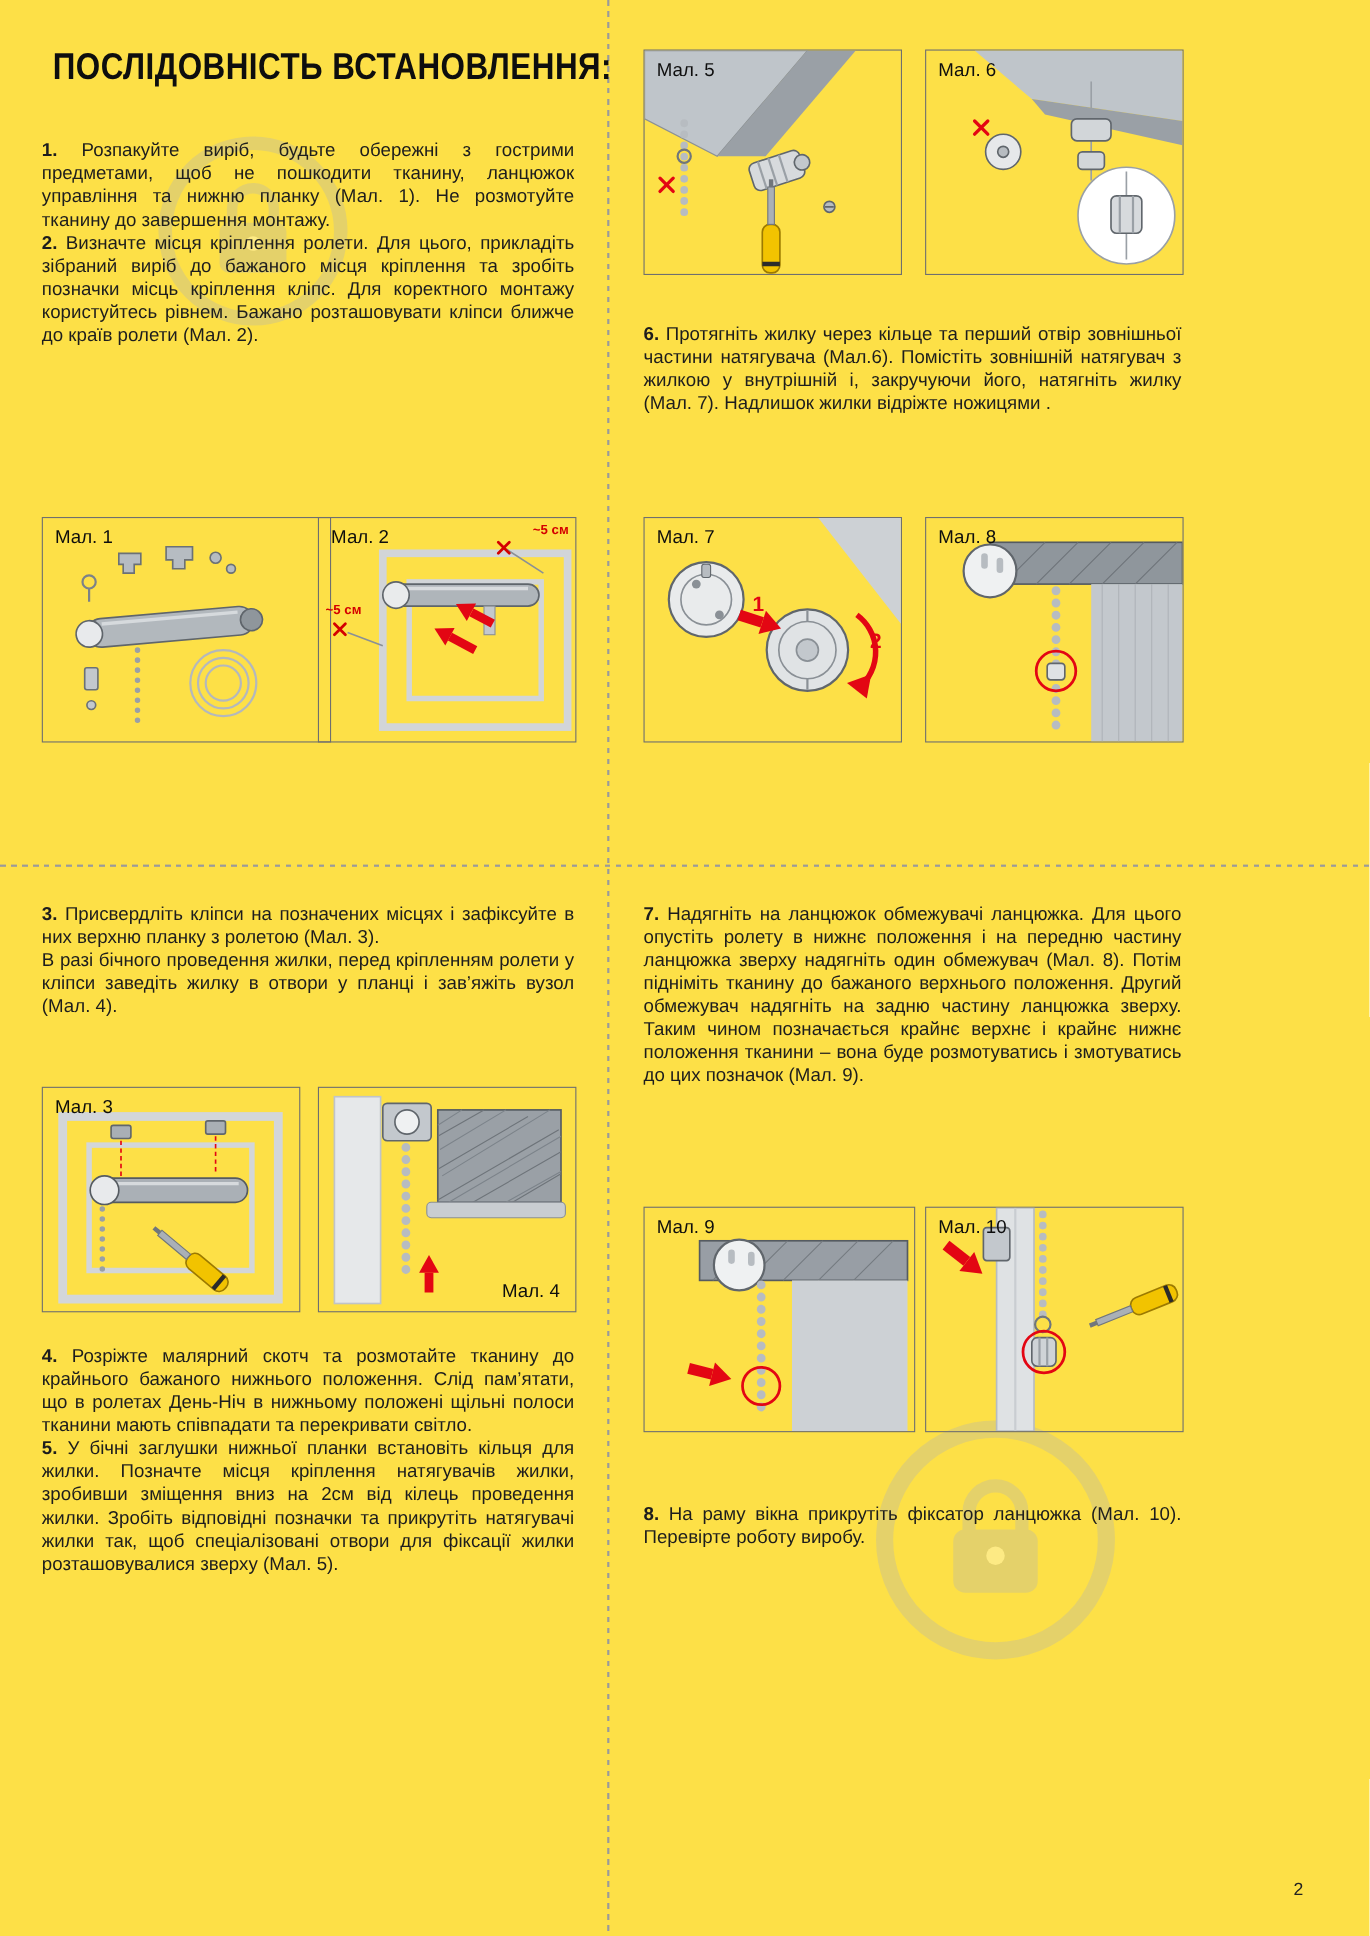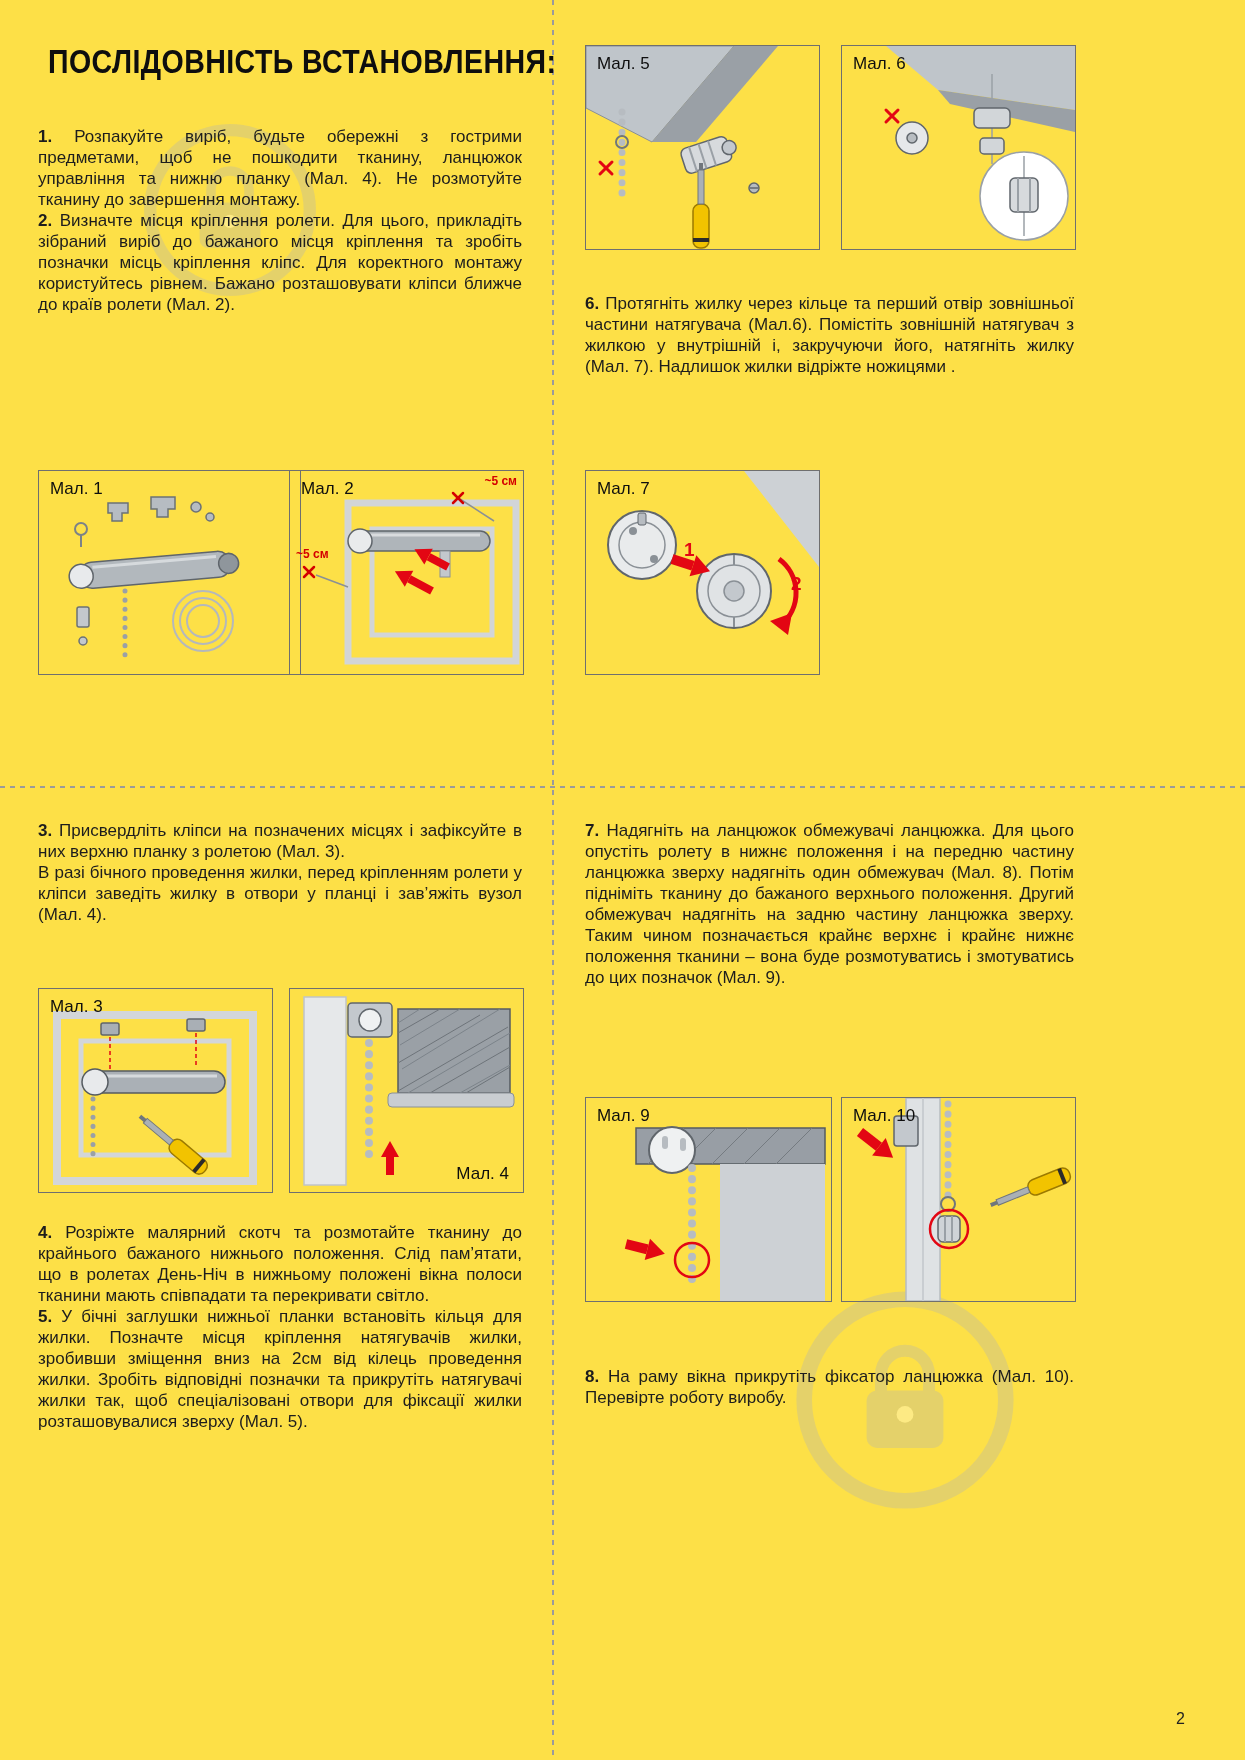--- a/index.html
+++ b/index.html
@@ -46,34 +46,34 @@
       <circle cx="100" cy="112" r="7" fill="#ffffff"></circle>
     </svg>
   </div>
 
   <div class="divider-v"></div>
   <div class="divider-h"></div>
 
   <h1 class="title">ПОСЛІДОВНІСТЬ ВСТАНОВЛЕННЯ:</h1>
 
   <div class="textcol" style="left:38px;top:126px;width:484px;">
-    <p class="step"><b>1.</b> <span>Розпакуйте виріб, будьте обережні з гострими предметами, щоб не пошкодити тканину, ланцюжок управління та нижню планку (Мал. 4). Не розмотуйте тканину до завершення монтажу.</span></p>
+    <p class="step"><b>1.</b> <span>Розпакуйте виріб, будьте обережні з гострими предметами, щоб не пошкодити тканину, ланцюжок управління та нижню планку (Мал. 1). Не розмотуйте тканину до завершення монтажу.</span></p>
     <p class="step"><b>2.</b> <span>Визначте місця кріплення ролети. Для цього, прикладіть зібраний виріб до бажаного місця кріплення та зробіть позначки місць кріплення кліпс. Для коректного монтажу користуйтесь рівнем. Бажано розташовувати кліпси ближче до країв ролети (Мал. 2).</span></p>
   </div>
 
   <div class="textcol" style="left:585px;top:293px;width:489px;">
     <p class="step"><b>6.</b> <span>Протягніть жилку через кільце та перший отвір зовнішньої частини натягувача (Мал.6). Помістіть зовнішній натягувач з жилкою у внутрішній і, закручуючи його, натягніть жилку (Мал. 7). Надлишок жилки відріжте ножицями .</span></p>
   </div>
 
   <div class="textcol" style="left:38px;top:820px;width:484px;">
     <p class="step"><b>3.</b> <span>Присвердліть кліпси на позначених місцях і зафіксуйте в них верхню планку з ролетою (Мал. 3).</span><span class="cont">В разі бічного проведення жилки, перед кріпленням ролети у кліпси заведіть жилку в отвори у планці і зав’яжіть вузол (Мал. 4).</span></p>
   </div>
 
   <div class="textcol" style="left:38px;top:1222px;width:484px;">
-    <p class="step"><b>4.</b> <span>Розріжте малярний скотч та розмотайте тканину до крайнього бажаного нижнього положення. Слід пам’ятати, що в ролетах День-Ніч в нижньому положені вікна полоси тканини мають співпадати та перекривати світло.</span></p>
+    <p class="step"><b>4.</b> <span>Розріжте малярний скотч та розмотайте тканину до крайнього бажаного нижнього положення. Слід пам’ятати, що в ролетах День-Ніч в нижньому положені щільні полоси тканини мають співпадати та перекривати світло.</span></p>
     <p class="step"><b>5.</b> <span>У бічні заглушки нижньої планки встановіть кільця для жилки. Позначте місця кріплення натягувачів жилки, зробивши зміщення вниз на 2см від кілець проведення жилки. Зробіть відповідні позначки та прикрутіть натягувачі жилки так, щоб спеціалізовані отвори для фіксації жилки розташовувалися зверху (Мал. 5).</span></p>
   </div>
 
   <div class="textcol" style="left:585px;top:820px;width:489px;">
     <p class="step"><b>7.</b> <span>Надягніть на ланцюжок обмежувачі ланцюжка. Для цього опустіть ролету в нижнє положення і на передню частину ланцюжка зверху надягніть один обмежувач (Мал. 8). Потім підніміть тканину до бажаного верхнього положення. Другий обмежувач надягніть на задню частину ланцюжка зверху. Таким чином позначається крайнє верхнє і крайнє нижнє положення тканини – вона буде розмотуватись і змотуватись до цих позначок (Мал. 9).</span></p>
   </div>
 
   <div class="textcol" style="left:585px;top:1366px;width:489px;">
     <p class="step"><b>8.</b> <span>На раму вікна прикрутіть фіксатор ланцюжка (Мал. 10). Перевірте роботу виробу.</span></p>
   </div>
@@ -279,20 +279,39 @@
       </g>
       <g transform="translate(86,88) rotate(18)" fill="#e30613">
         <rect x="0" y="-5" width="22" height="10"></rect>
           <polygon points="22,-11 40,0 22,11"></polygon>
       </g>
       <path d="M 193 88 a 42 42 0 0 1 2 66" fill="none" stroke="#e30613" stroke-width="5"></path>
       <polygon points="184,150 202,164 206,142" fill="#e30613"></polygon>
     </svg>
   </div>
 
+  <div class="fig" style="left:841px;top:470px;">
+    <span class="fig-label">Мал. 8</span>
+    <svg viewBox="0 0 233 203">
+      <g>
+        <rect x="58" y="22" width="175" height="38" fill="#8f969c" stroke="#555b61" stroke-width="1.5"></rect>
+        <path d="M70 60 L108 22 M100 60 L138 22 M130 60 L168 22 M160 60 L198 22 M190 60 L228 22" stroke="#6e747a" stroke-width="1" fill="none"></path>
+      </g>
+      <rect x="150" y="60" width="83" height="143" fill="#c3c8cd"></rect>
+      <path d="M160 60 V203 M175 60 V203 M190 60 V203 M205 60 V203 M220 60 V203" stroke="#aeb3b8" stroke-width="1" fill="none"></path>
+      <g>
+        <circle cx="58" cy="48" r="24" fill="#eff1f2" stroke="#60666c" stroke-width="2"></circle>
+        <rect x="50" y="32" width="6" height="14" rx="3" fill="#b7bcc1"></rect>
+        <rect x="64" y="36" width="6" height="14" rx="3" fill="#b7bcc1"></rect>
+      </g>
+      <line x1="118" y1="66" x2="118" y2="196" stroke="#b7bcc1" stroke-width="8" stroke-linecap="round" stroke-dasharray="0.1 11"></line>
+      <rect x="110" y="132" width="16" height="15" rx="3" fill="#dfe2e4" stroke="#60666c" stroke-width="1.5"></rect>
+      <circle cx="118" cy="139" r="18" fill="none" stroke="#e30613" stroke-width="2.5"></circle>
+    </svg>
+  </div>
 
   <div class="fig" style="left:585px;top:1097px;padding-left:12px;">
     <span class="fig-label">Мал. 9</span>
     <svg viewBox="0 0 233 203">
       <g>
         <rect x="44" y="30" width="189" height="36" fill="#989ea5" stroke="#555b61" stroke-width="1.5"></rect>
         <path d="M56 66 L92 30 M88 66 L124 30 M120 66 L156 30 M152 66 L188 30 M184 66 L220 30" stroke="#757b81" stroke-width="1" fill="none"></path>
       </g>
       <rect x="128" y="66" width="105" height="137" fill="#cdd1d5"></rect>
       <g>

